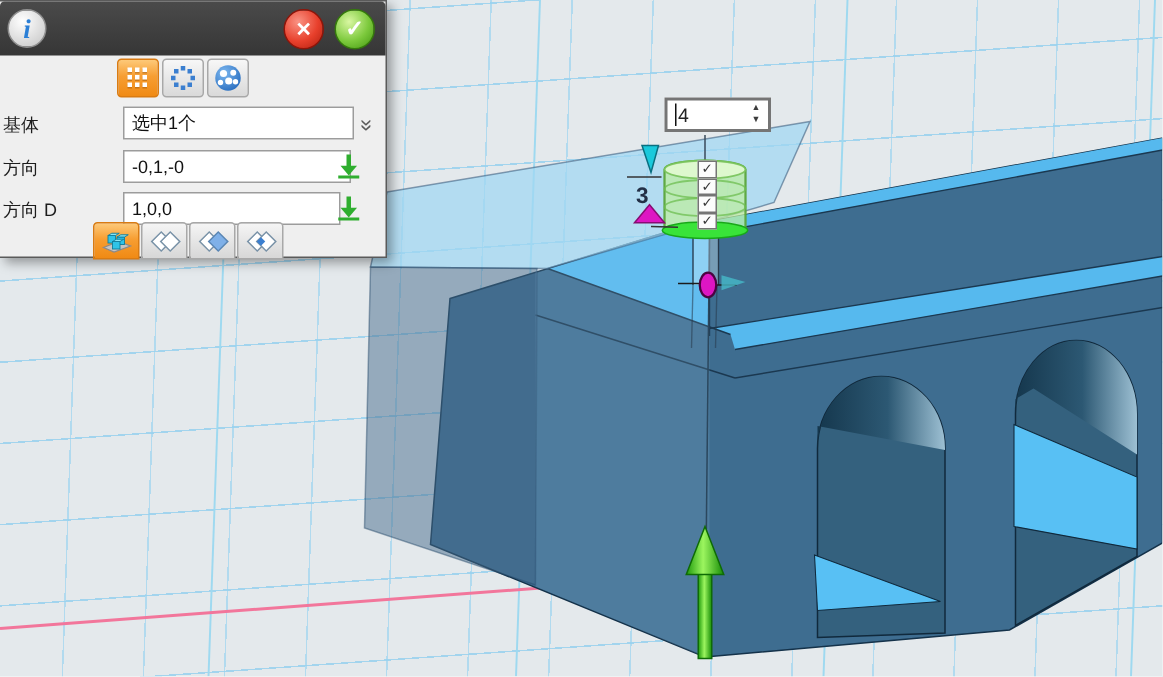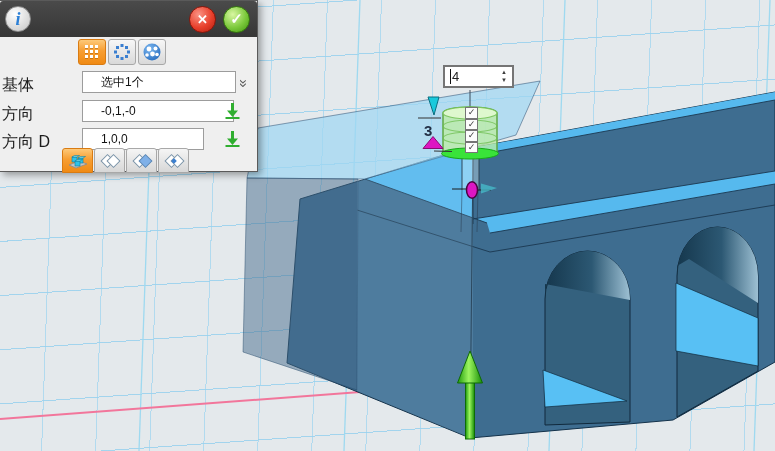--- a/index.html
+++ b/index.html
@@ -49,23 +49,23 @@
 
   .type-row { position:absolute; left:78px; top:38px; display:flex; gap:2px; }
   .sq-btn { width:28px; height:26px; border:1px solid #a8a8a8; border-radius:3px;
     background:linear-gradient(#f7f7f7,#d9d9d9); display:flex; align-items:center; justify-content:center; cursor:pointer; }
   .sq-btn.selected { background:linear-gradient(#fdc979,#f79e32 45%,#f08a14);
     border:1px solid #d97b12; }
   .dots-grid { display:grid; grid-template-columns:repeat(3,4px); grid-template-rows:repeat(3,4px); gap:1px; }
   .dots-grid i { width:3px; height:3px; background:#fff; box-shadow:0 1px 0 rgba(120,60,0,.35); }
 
   .field-row { position:absolute; left:0; width:100%; }
-  .f-label { position:absolute; left:2px; top:4px; font-size:16px; color:#1c1c1c; white-space:nowrap; }
+  .f-label { position:absolute; left:2px; top:4px; font-size:12px; color:#1c1c1c; white-space:nowrap; }
   .f-input { position:absolute; top:0; height:22px; border:1px solid #9c9c9c; background:#fff;
-    font-family:"Liberation Sans", sans-serif; font-size:12px; color:#111; padding-left:18px; }
+    font-family:"Liberation Sans", sans-serif; font-size:12px; color:#111; padding-left:5px; }
   .expander { position:absolute; left:241px; top:3px; font-size:15px; color:#5a5a5a;
     transform:rotate(90deg); letter-spacing:-2px; cursor:pointer; }
   .pick-icon { position:absolute; left:223px; top:1px; width:19px; height:19px; cursor:pointer; }
 
   .display-row { position:absolute; left:62px; top:147px; display:flex; gap:1px; }
   .disp-btn { width:31px; height:25px; border:1px solid #a8a8a8; border-radius:3px 3px 0 0;
     background:linear-gradient(#f5f5f5,#d7d7d7); display:flex; align-items:center; justify-content:center; cursor:pointer; }
   .disp-btn.selected { background:linear-gradient(#fdc979,#f79e32 45%,#f08a14); border-color:#d97b12; }
 </style>
 </head>
@@ -252,21 +252,21 @@
       <span class="f-label">方向</span>
       <input class="f-input" style="left: 82px; width: 152px;" value="-0,1,-0">
       <svg class="pick-icon" viewBox="0 0 19 19">
         <line x1="9.5" y1="2" x2="9.5" y2="10" stroke="#2fae2f" stroke-width="3"></line>
         <polygon points="4,9.5 15,9.5 9.5,16" fill="#2fae2f"></polygon>
         <line x1="2.5" y1="17" x2="16.5" y2="17" stroke="#2fae2f" stroke-width="2"></line>
       </svg>
     </div>
     <div class="field-row" style="top:127px">
       <span class="f-label">方向 D</span>
-      <input class="f-input" style="left: 82px; width: 122px;" value="1,0,0">
+      <input class="f-input" style="left: 82px; width: 145px;" value="1,0,0">
       <svg class="pick-icon" viewBox="0 0 19 19">
         <line x1="9.5" y1="2" x2="9.5" y2="10" stroke="#2fae2f" stroke-width="3"></line>
         <polygon points="4,9.5 15,9.5 9.5,16" fill="#2fae2f"></polygon>
         <line x1="2.5" y1="17" x2="16.5" y2="17" stroke="#2fae2f" stroke-width="2"></line>
       </svg>
     </div>
 
     <div class="display-row">
       <div class="disp-btn selected">
         <svg width="24" height="20">

